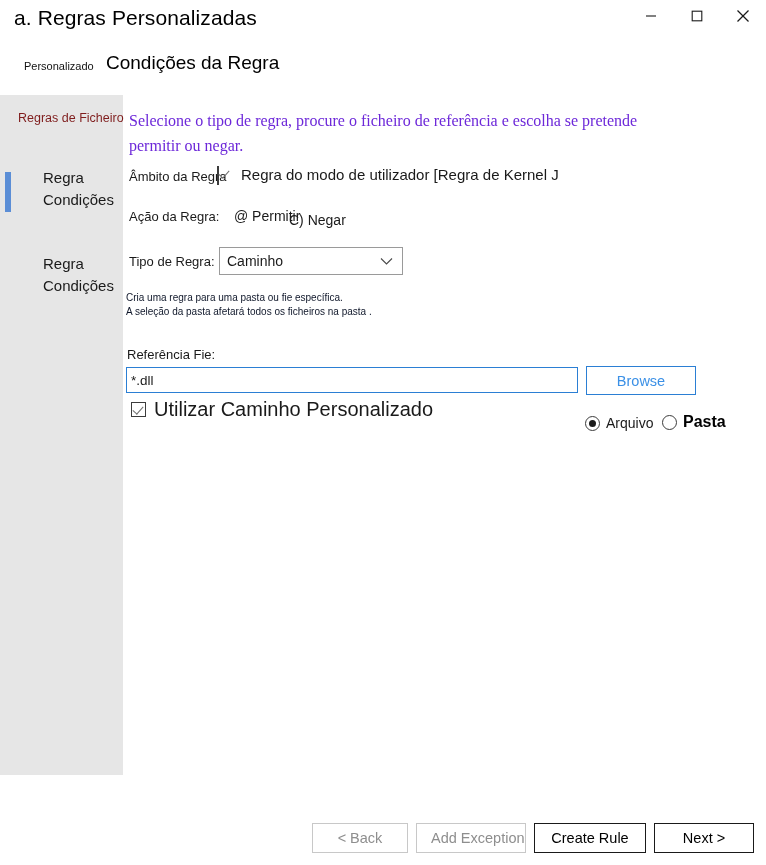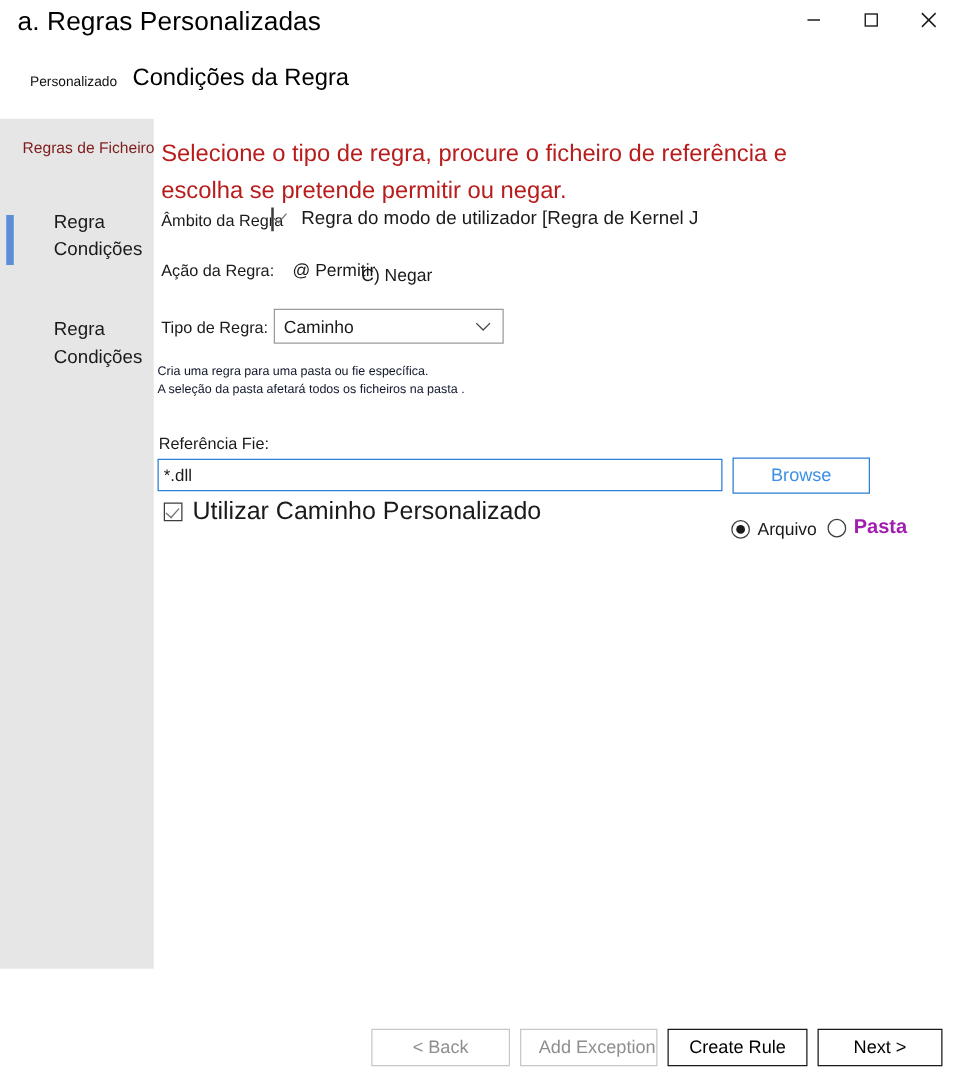--- a/index.html
+++ b/index.html
@@ -106,23 +106,24 @@
   .content {
     position: absolute;
     left: 123px; top: 95px;
     width: 643px;
     height: 690px;
   }
   .intro {
     position: absolute;
     left: 6px; top: 14px;
     width: 546px;
-    font-size: 19px;
+    font-size: 16px;
     line-height: 1.55;
-    color: #b91c1c;
+    color: #6d28d9;
+    font-family: Liberation Serif, serif;
   }
 
   .row-scope {
     position: absolute;
     left: 6px; top: 72px;
     height: 22px;
   }
   .lbl-scope {
     position: absolute; left: 0; top: 2px;
     font-size: 13px; color: #1a1a1a; white-space: nowrap;
@@ -237,21 +238,21 @@
   }
   .rb-file {
     position: absolute; left: 0; top: 2px;
     display: flex; align-items: center; justify-content: center;
   }
   .rb-file .lab { font-size: 14px; color: #1a1a1a; margin-left: 6px; white-space: nowrap; }
   .rb-folder {
     position: absolute; left: 77px; top: 0px;
     display: flex; align-items: center;
   }
-  .rb-folder .lab { font-size: 16px; font-weight: bold; color: #a21caf; margin-left: 6px; white-space: nowrap; }
+  .rb-folder .lab { font-size: 16px; font-weight: bold; color: #000000; margin-left: 6px; white-space: nowrap; }
 
   .radio-dot {
     width: 15px; height: 15px;
     border: 1px solid #3c3c3c;
     border-radius: 50%;
     background: #ffffff;
     position: relative;
     flex: none;
   }
   .radio-dot.on::after {
@@ -300,21 +301,21 @@
     white-space: nowrap;
   }
   .fbtn.disabled {
     border: 1px solid #c8c8c8;
     color: #8e8e8e;
   }
   .fbtn.enabled {
     border: 1px solid #1a1a1a;
     color: #000000;
   }
-  .fbtn-back { width: 111px; }
+  .fbtn-back { width: 96px; }
   .fbtn-exc  { width: 110px; text-align: right; }
   .fbtn-create { width: 112px; }
   .fbtn-next { width: 100px; }
 </style>
 </head>
 <body>
 
 <div id="app">
 
   <div class="titlebar">

